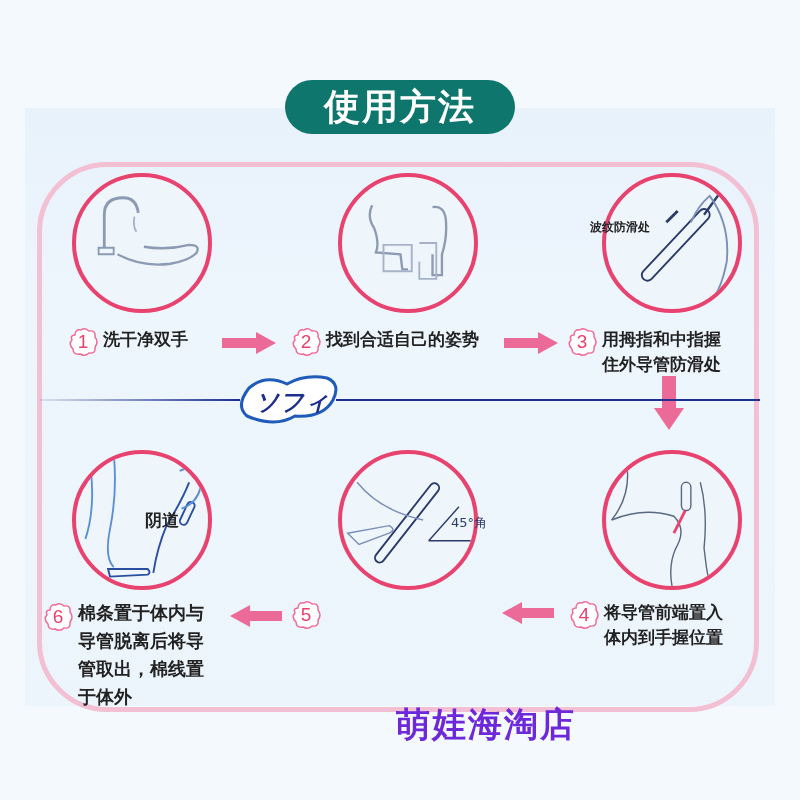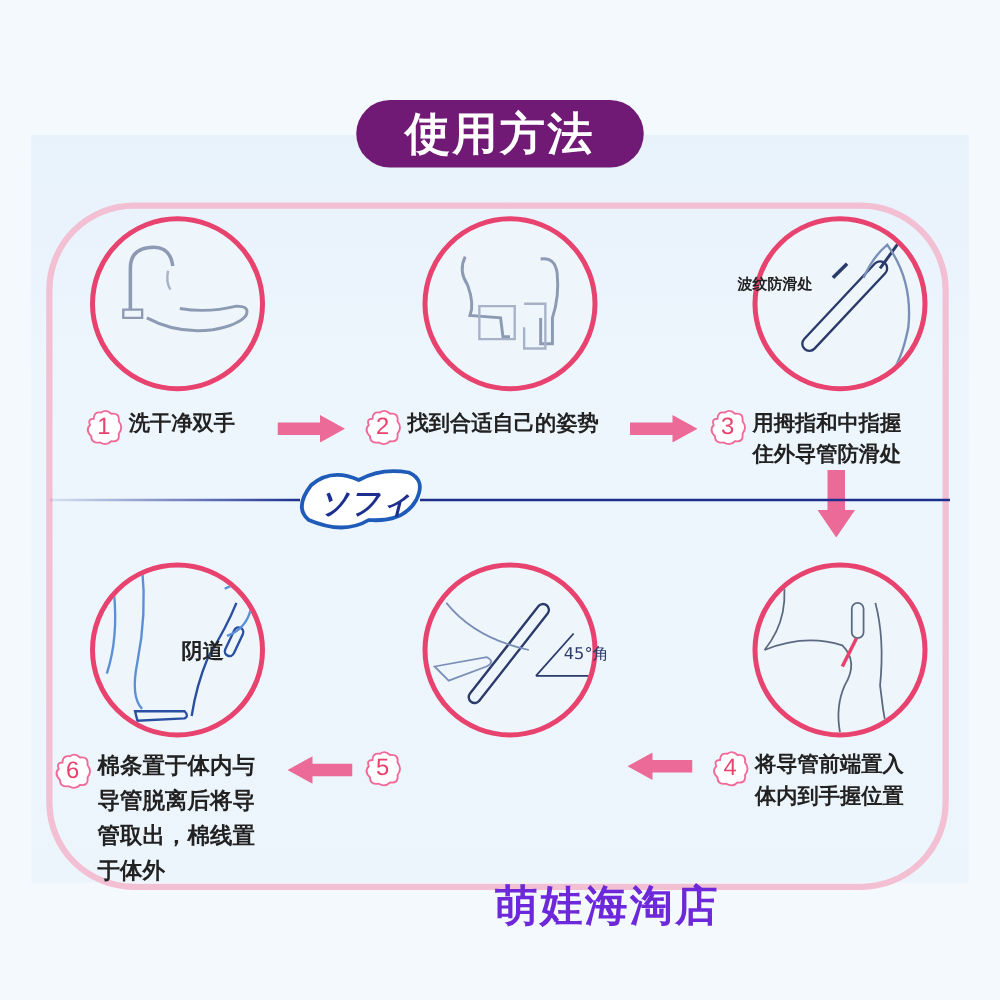--- a/index.html
+++ b/index.html
@@ -1,19 +1,19 @@
 <!DOCTYPE html>
 <html><head>
 <meta charset="utf-8">
 <style>
   html,body{margin:0;padding:0;}
   body{width:800px;height:800px;background:#f4f9fd;position:relative;overflow:hidden;font-family:"DejaVu Sans","Liberation Sans",sans-serif;}
   .panel-main{position:absolute;left:25px;top:108px;width:750px;height:598px;background:linear-gradient(180deg,#e8f2fb 0%,#eef6fd 40%,#edf5fc 100%);}
   .frame{position:absolute;left:37px;top:162px;width:722px;height:550px;border:5px solid #f2bfd3;border-radius:70px;box-sizing:border-box;}
-  .pill{position:absolute;left:285px;top:80px;width:230px;height:54px;border-radius:27px;background:#701a75;color:#fff;font-size:36px;font-weight:bold;display:flex;align-items:center;justify-content:center;letter-spacing:2px;}
+  .pill{position:absolute;left:285px;top:80px;width:230px;height:54px;border-radius:27px;background:#0f766e;color:#fff;font-size:36px;font-weight:bold;display:flex;align-items:center;justify-content:center;letter-spacing:2px;}
   .circle{position:absolute;width:140px;height:140px;border:4px solid #e8426f;border-radius:50%;box-sizing:border-box;background:#eef5fb;overflow:hidden;}
   .circle svg{position:absolute;left:0;top:0;width:100%;height:100%;}
   .step{position:absolute;display:flex;align-items:flex-start;}
   .badge{width:32px;height:30px;position:relative;flex:none;margin-right:4px;}
   .badge svg{position:absolute;left:0;top:0;}
   .badge span{position:absolute;left:0;top:0;width:32px;height:30px;display:flex;align-items:center;justify-content:center;color:#e8426f;font-size:19px;font-family:"Liberation Sans",sans-serif;}
   .step-text{font-size:17px;font-weight:bold;color:#222;line-height:25px;white-space:pre-line;}
   .arrow{position:absolute;}
   .divider{position:absolute;top:399px;height:2px;background:#1c2f8f;}
   .logo{position:absolute;left:235px;top:372px;width:105px;height:56px;}
@@ -136,21 +136,21 @@
   </svg>
 </div>
 
 <div class="step" style="left:42px;top:602px;">
   <div class="badge">
     <svg width="32" height="30" viewBox="0 0 32 30">
         <path d="M8 8 Q8 2 14 3 Q18 0 22 4 Q29 3 28 10 Q32 15 28 20 Q29 27 22 26 Q18 30 13 27 Q6 28 6 22 Q1 17 5 13 Q3 8 8 8Z" fill="#fff" stroke="#ef6a98" stroke-width="1.5"></path>
       </svg>
     <span>6</span>
   </div>
-  <div class="step-text" style="line-height:28px;font-size:18px;margin-top:-3px;">棉条置于体内与
+  <div class="step-text" style="line-height:28px;font-size:18px;margin-top:-3px;font-family:Liberation Serif, serif;">棉条置于体内与
 导管脱离后将导
 管取出，棉线置
 于体外</div>
 </div>
 <svg class="arrow" style="left:230px;top:605px;" width="52" height="22" viewBox="0 0 52 22">
     <path d="M52 6 L20 6 L20 0 L0 11 L20 22 L20 16 L52 16Z" fill="#ec6a98"></path>
   </svg>
 
 <div class="step" style="left:290px;top:600px;">
   <div class="badge">

